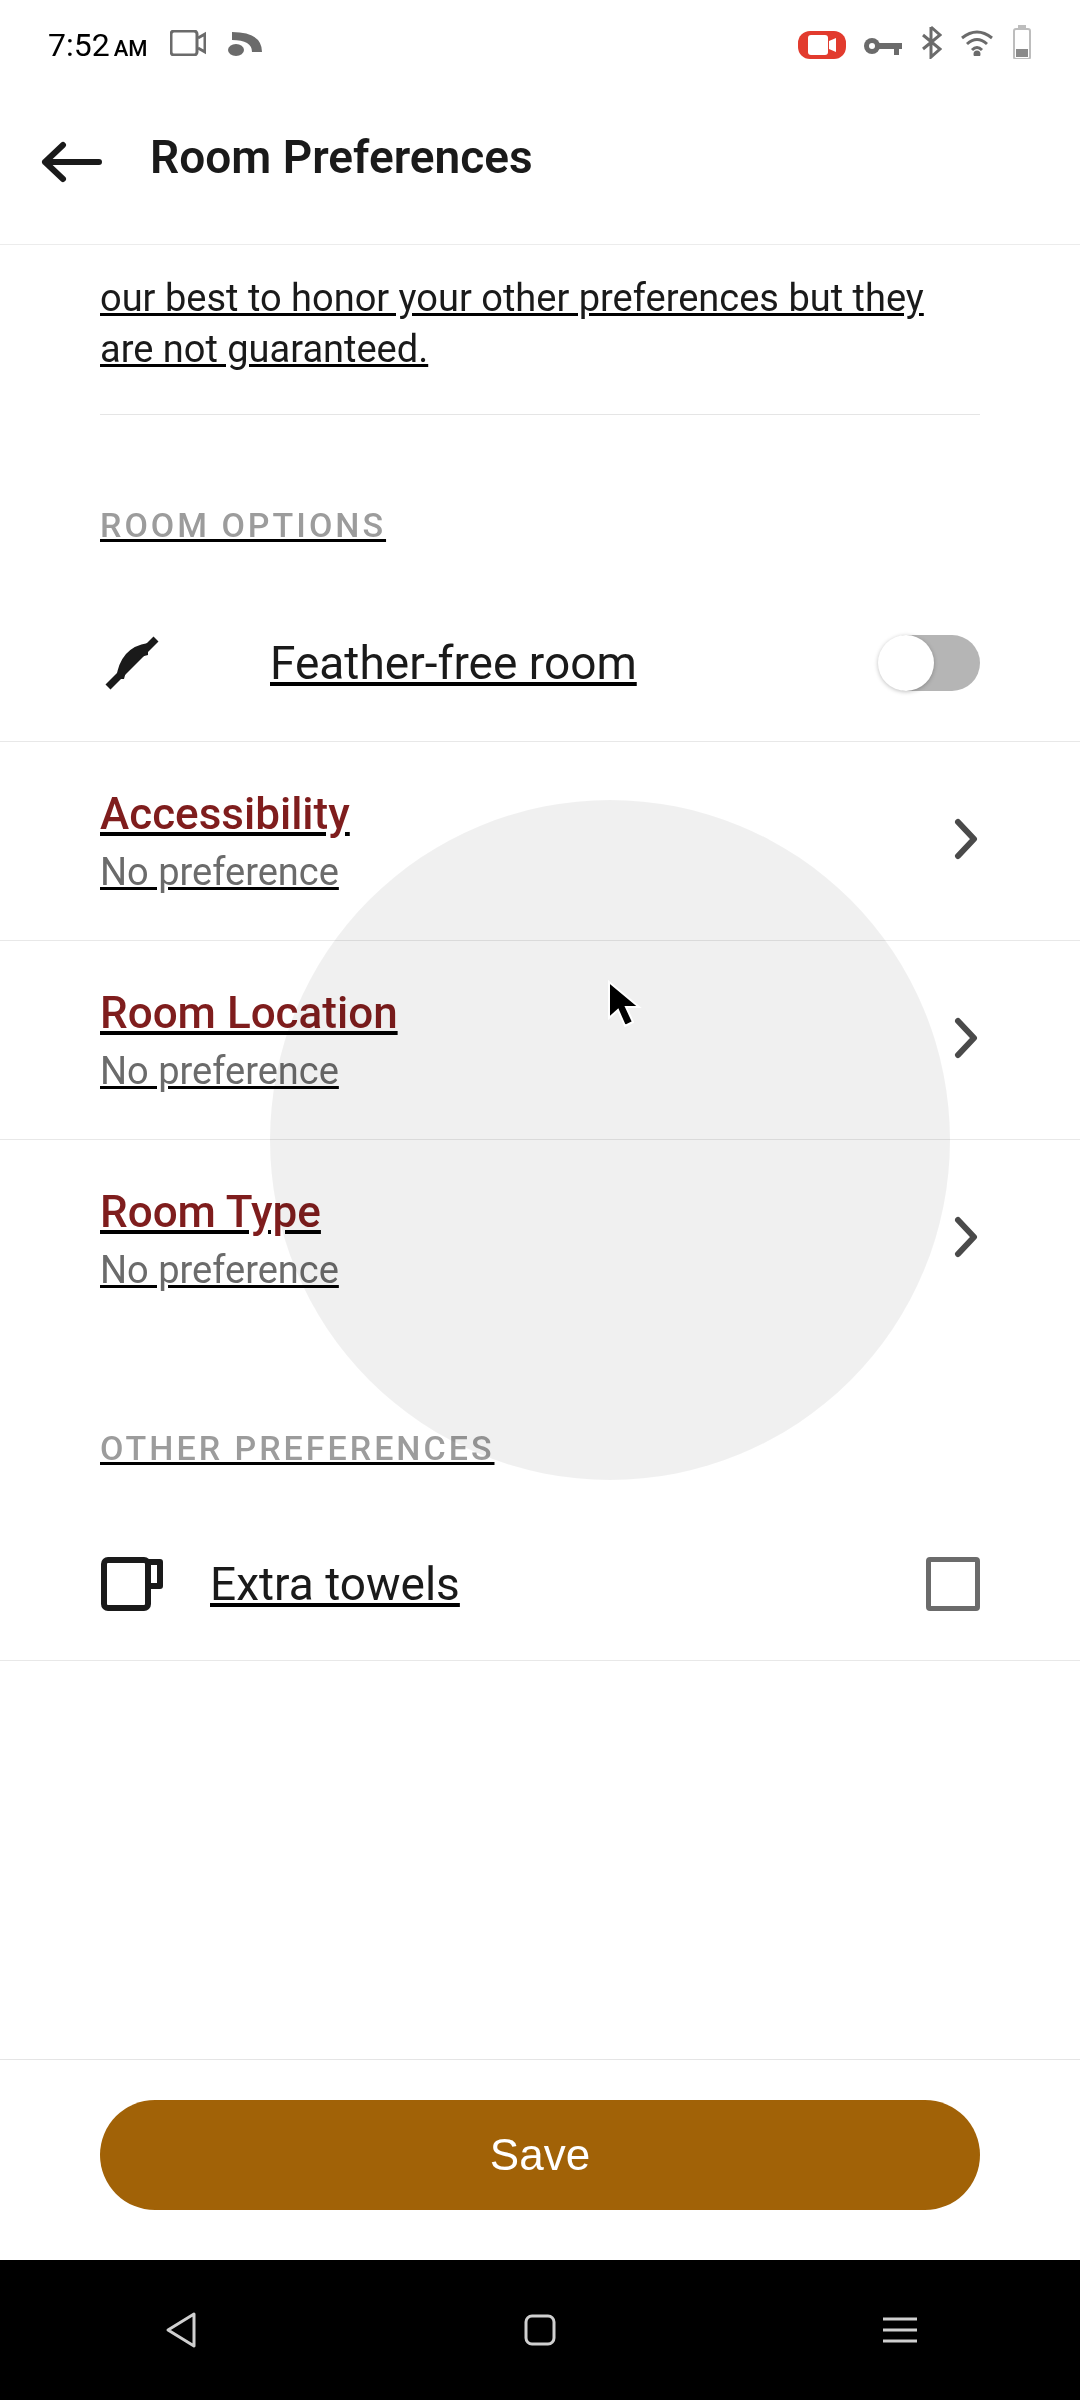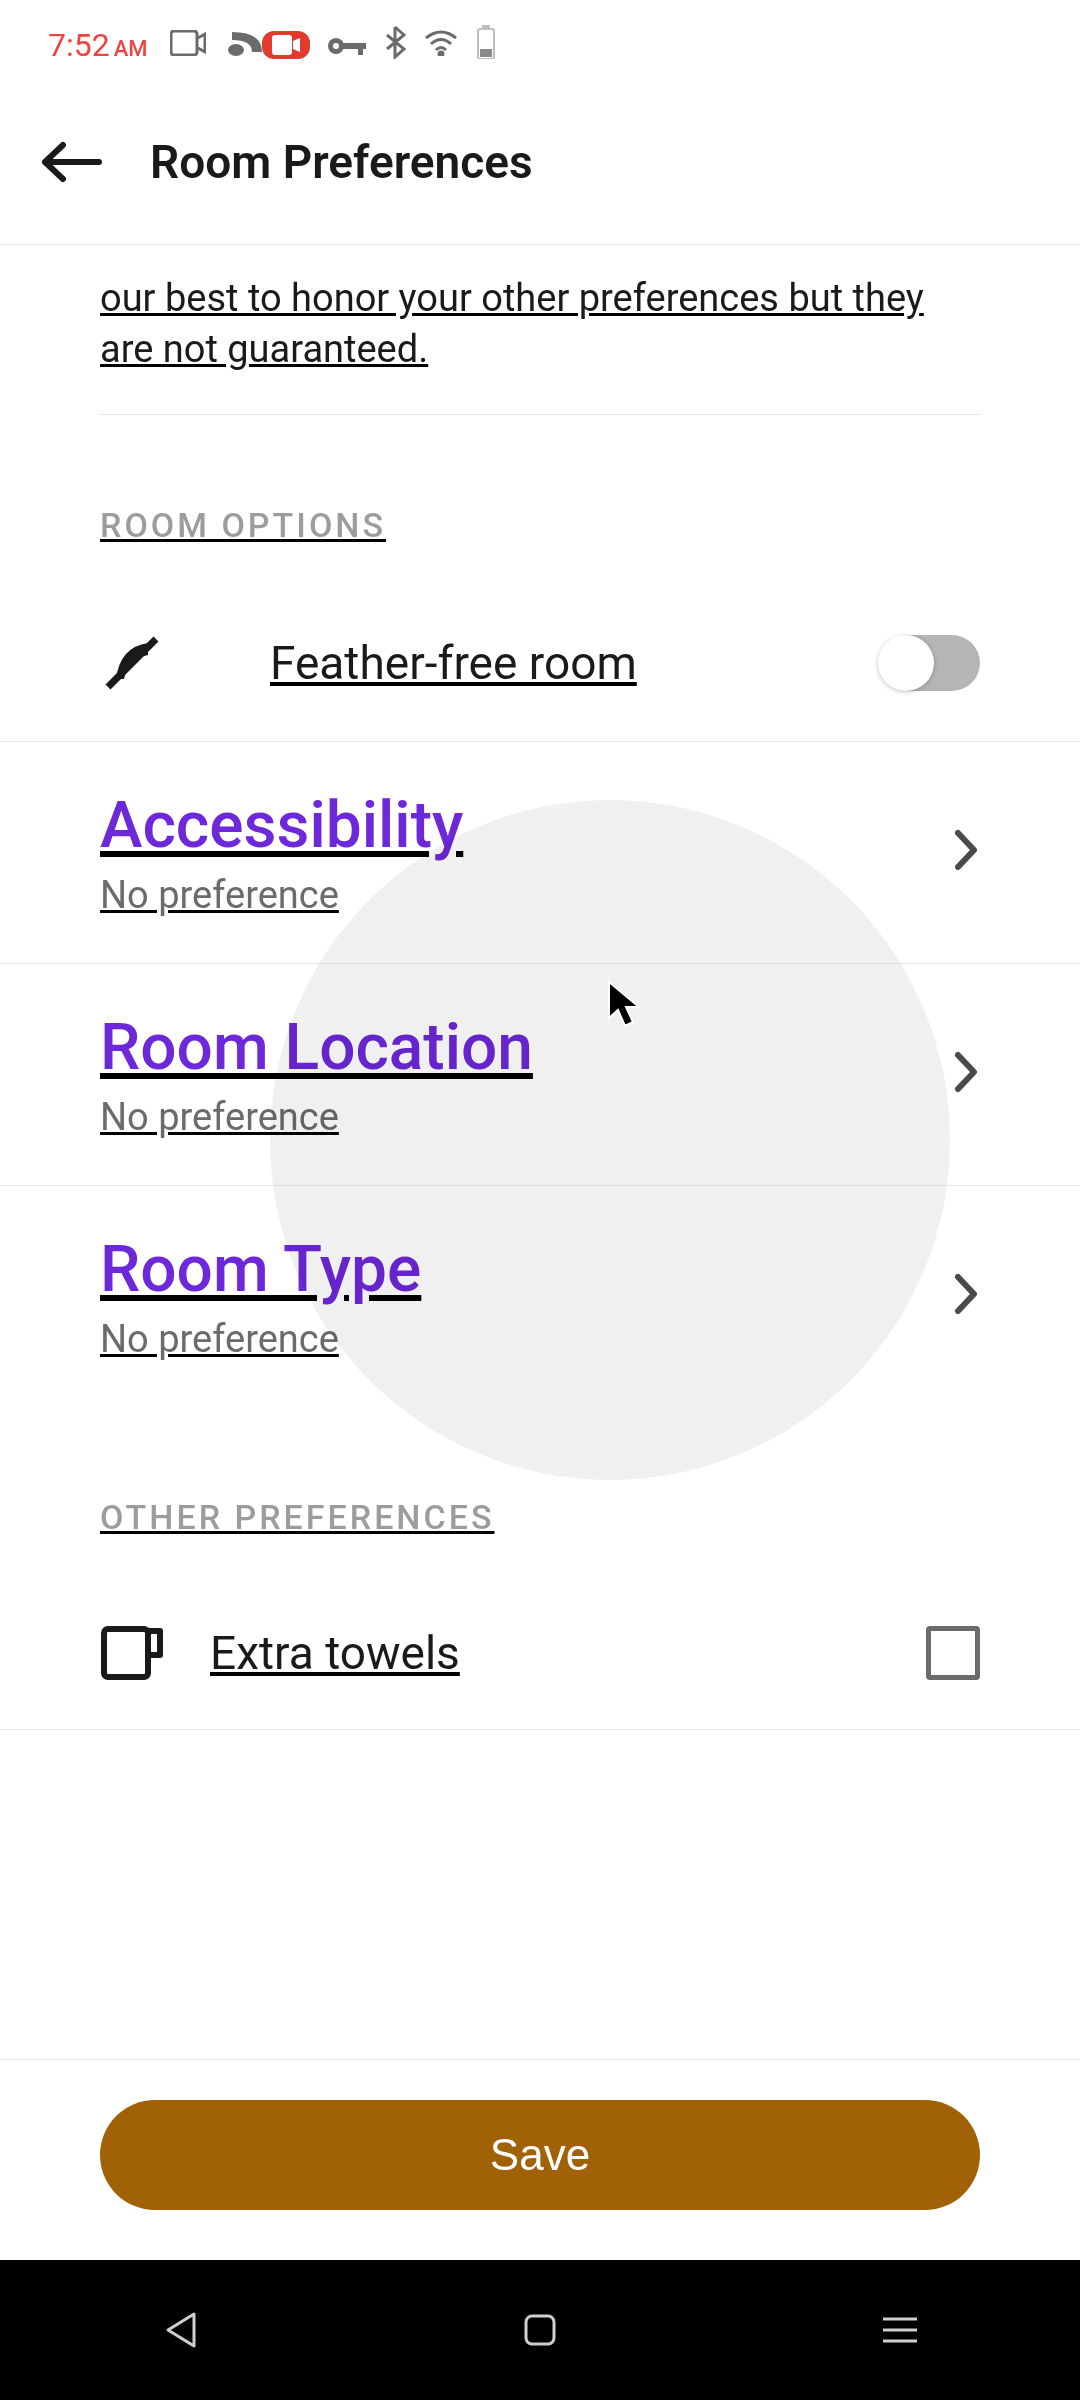--- a/index.html
+++ b/index.html
@@ -8,29 +8,29 @@
     height: 2400px;
     font-family: -apple-system, BlinkMacSystemFont, "Segoe UI", Roboto, Arial, sans-serif;
     background: #ffffff;
     position: relative;
     overflow: hidden;
   }
   .status-bar {
     height: 90px;
     display: flex;
     align-items: center;
+    justify-content: space-between;
     padding: 0 48px;
     font-size: 30px;
-    color: #ef4444;
+    color: #000000;
   }
   .status-left { display: flex; align-items: center; gap: 22px; }
   .status-right { display: flex; align-items: center; gap: 18px; }
   .app-header {
     display: flex;
-    align-items: center;
     padding: 40px 40px 50px 40px;
     gap: 46px;
     border-bottom: 1px solid #ececec;
   }
   .back-arrow { width: 64px; height: 64px; display:flex; align-items:center; justify-content:center; }
   .page-title { font-size: 46px; font-weight: 600; color: #1a1a1a; }
   .content { padding: 0 0 0 0; text-decoration: underline; }
   .info-text {
     font-size: 38px;
     color: #1a1a1a;
@@ -49,21 +49,21 @@
     display: flex;
     align-items: center;
     padding: 46px 100px;
     border-bottom: 1px solid #e8e8e8;
     position: relative;
   }
   .row.no-border { border-bottom: none; justify-content: center; }
   .row-icon-slot { width: 110px; display:flex; align-items:center; }
   .row-label { font-size: 46px; color: #1a1a1a; font-weight: 400; flex:1; }
   .row-sub-wrap { flex:1; display:flex; flex-direction:column; gap:10px; }
-  .row-main { font-size: 64px; color: #6d28d9; font-weight: 500; }
+  .row-main { font-size: 44px; color: #7f1d1d; font-weight: 500; }
   .row-sub { font-size: 38px; color: #6b6b6b; }
   .toggle {
     width: 100px; height: 56px; background:#b5b5b5; border-radius: 28px; position:relative;
   }
   .toggle-knob {
     width: 56px; height: 56px; background:#fff; border-radius:50%; position:absolute; left:-2px; top:0;
     box-shadow: 0 1px 4px rgba(0,0,0,0.25);
   }
   .chevron { color:#4a4a4a; }
   .checkbox-square {

